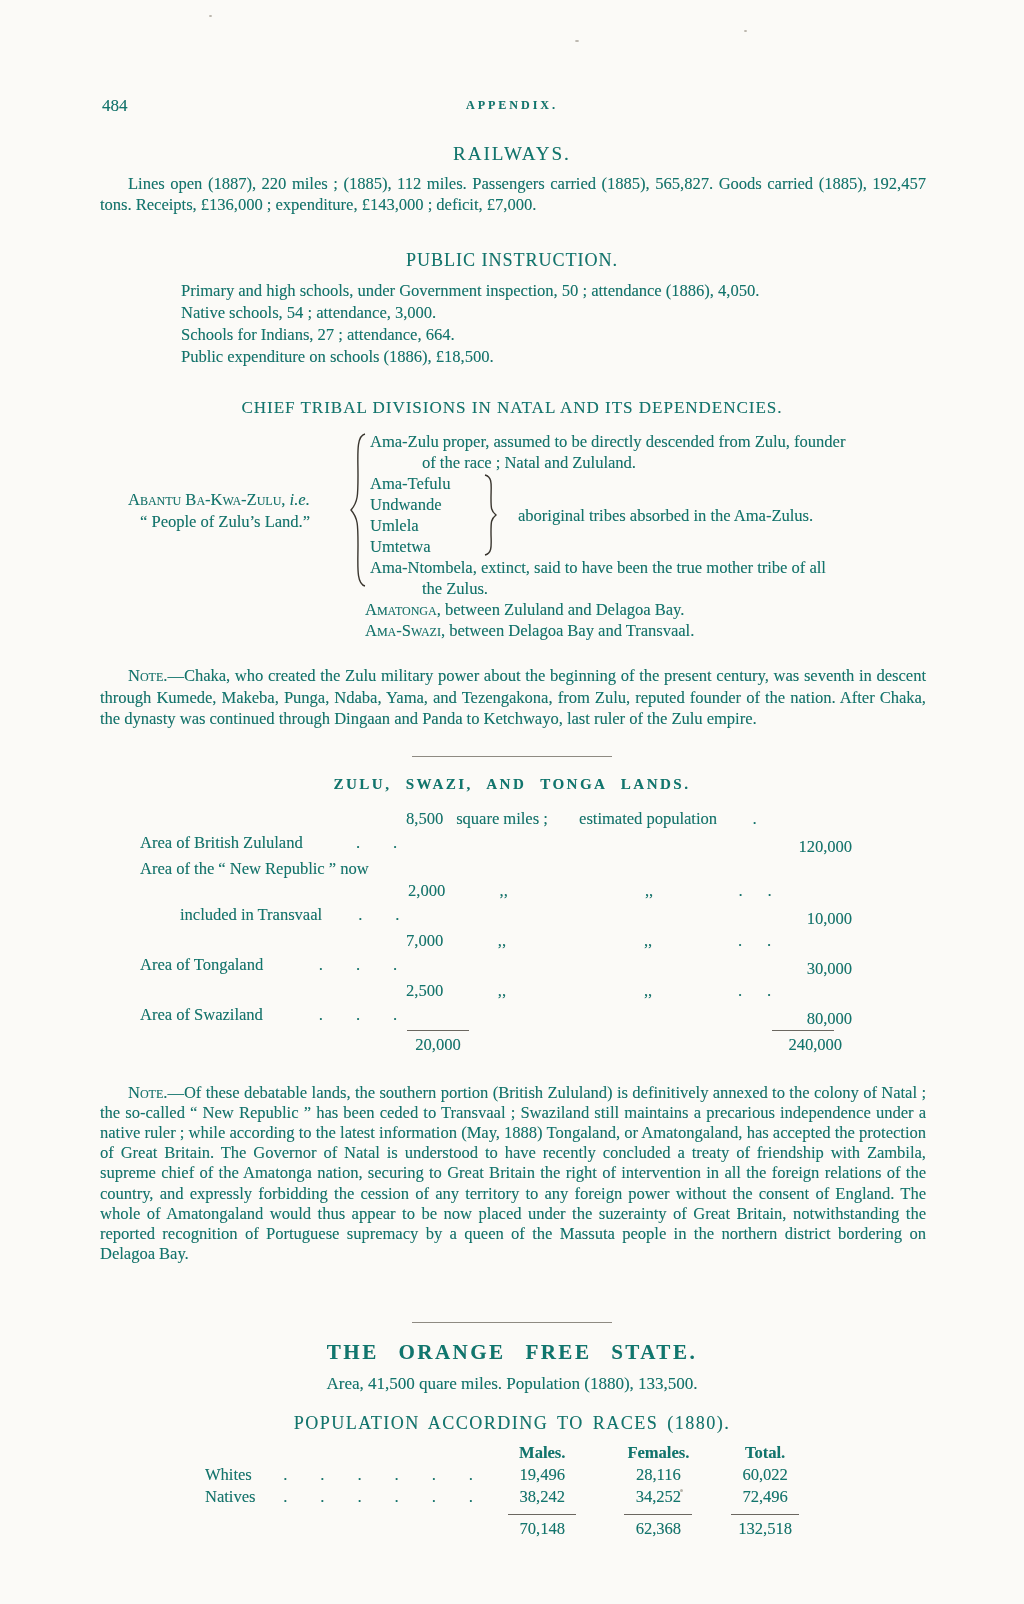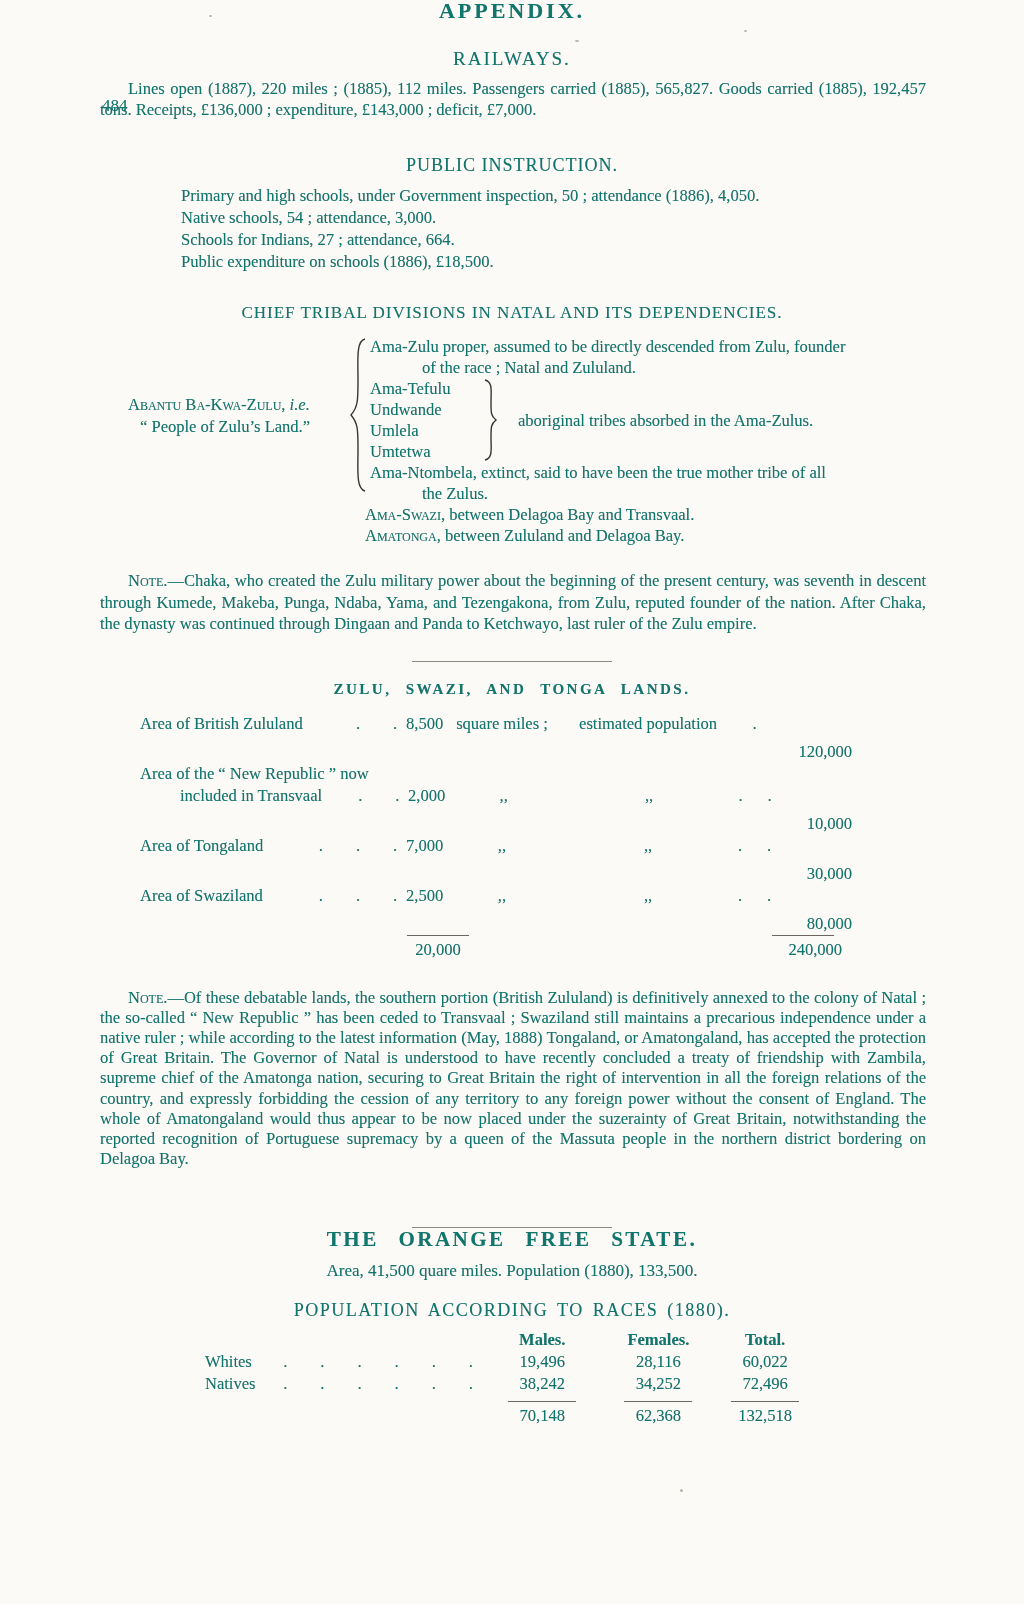--- a/index.html
+++ b/index.html
@@ -10,21 +10,21 @@
     color:#0f766e; font-size:16.5px; line-height:21px;
     text-shadow:0.25px 0.25px 0 rgba(45,40,33,0.28);
   }
   .pre { white-space:pre; }
   .sc { font-variant:small-caps; }
   .it { font-style:italic; }
   .center { text-align:center; }
   .just { text-align:justify; }
 
   .page-num { position:absolute; left:102px; top:95px; font-size:17px; }
-  .running-head { font-size:22px; letter-spacing:3px; font-weight:bold; }
+  .running-head { padding-top:95px; font-size:12px; letter-spacing:3px; font-weight:bold; }
 
   .h-rail { margin-top:27px; font-size:19px; letter-spacing:2px; }
   .p-rail { margin:9px 98px 0 100px; text-indent:28px; }
 
   .h-pub { margin-top:35px; font-size:18px; letter-spacing:1px; }
   .pub-lines { margin:9px 0 0 181px; line-height:22px; }
 
   .h-tribal { margin-top:29px; font-size:17px; letter-spacing:1px; }
 
   .diagram { margin:13px 0 0 128px; display:flex; align-items:flex-start; }
@@ -40,38 +40,38 @@
 
   .p-note { margin:24px 98px 0 100px; text-indent:28px; line-height:21.5px; }
 
   .divider { width:200px; height:0; border-top:1.2px solid #8e8a82; margin:26px auto 0; }
   .divider.d2 { margin-top:58px; }
 
   .h-lands { margin-top:17px; font-size:15px; font-weight:bold; letter-spacing:2.5px; word-spacing:8px; }
 
   .lands-table { margin:13px 0 0 140px; width:712px; }
   .lrow { display:flex; line-height:22px; }
-  .lc-label { width:280px; display:flex; justify-content:space-between; }
+  .lc-label { width:280px; display:flex; justify-content:space-between;margin-top:24px; }
   .lc-label.ind { padding-left:40px; width:240px; }
   .lc-area { width:50px; text-align:right; }
   .lc-unit { width:128px; text-align:center; }
   .lc-pop { width:190px; text-align:center; }
   .lc-sep { width:42px; text-align:center; }
   .lc-val { width:85px; text-align:right; margin-left:auto;margin-top:28px; }
   .pre-label { line-height:22px; }
   .totals-row { display:flex; }
   .tot-spacer1 { width:253px; } .tot-spacer2 { width:273px; }
   .tot-cell { width:90px; text-align:center; }
   .tot-cell.right { width:86px; text-align:right; }
   .sumrule { width:62px; border-top:1.2px solid #6b6760; margin:0 auto 3px; }
   .tot-cell.right .sumrule { margin:0 8px 3px auto; }
 
   .p-note2 { margin:28px 98px 0 100px; text-indent:28px; line-height:20.2px; }
 
-  .h-ofs { margin-top:1px; font-size:21px; font-weight:bold; letter-spacing:2.5px; word-spacing:12px; }
+  .h-ofs { margin-top:19px; font-size:21px; font-weight:bold; letter-spacing:2.5px; word-spacing:12px; }
   .ofs-area { margin-top:10px; font-size:17px;text-align:center; }
   .h-races { margin-top:19px; font-size:18px; letter-spacing:1.5px; word-spacing:3px; }
 
   .races-table { margin:8px 0 0 205px; width:600px; }
   .rrow { display:flex; line-height:22px;gap:8px; }
   .rc-label { width:285px; display:flex; justify-content:space-between; padding-right:12px; }
   .rc-m { width:105px; text-align:center; }
   .rc-f { width:125px; text-align:center; }
   .rc-t { width:85px; text-align:center; }
   .races-head { font-weight:bold; }
@@ -134,22 +134,22 @@
           <svg class="brace" width="16" height="84" viewBox="0 0 16 84">
             <path d="M3,2 C11,4 9,13 9,25 C9,35 9,38 14,42 C9,46 9,49 9,59 C9,71 11,80 3,82"></path>
           </svg>
         </div>
         <div class="absorbed-note">aboriginal tribes absorbed in the Ama-Zulus.</div>
       </div>
       <div>Ama-Ntombela, extinct, said to have been the true mother tribe of all</div>
       <div class="indent52">the Zulus.</div>
     </div>
   </div>
+  <div class="after-brace"><span class="sc">Amatonga</span><span>, between Zululand and Delagoa Bay.</span></div>
   <div class="after-brace"><span class="sc">Ama-Swazi</span><span>, between Delagoa Bay and Transvaal.</span></div>
-  <div class="after-brace"><span class="sc">Amatonga</span><span>, between Zululand and Delagoa Bay.</span></div>
 
   <p class="p-note just"><span class="sc">Note.</span><span>—Chaka, who created the Zulu military power about the beginning of the present century, was seventh in descent through Kumede, Makeba, Punga, Ndaba, Yama, and Tezengakona, from Zulu, reputed founder of the nation.   After Chaka, the dynasty was continued through Dingaan and Panda to Ketchwayo, last ruler of the Zulu empire.</span></p>
 
   <div class="divider"></div>
 
   <div class="h-lands center">ZULU, SWAZI, AND TONGA LANDS.</div>
 
   <div class="lands-table">
     <div class="lrow">
       <div class="lc-label">

